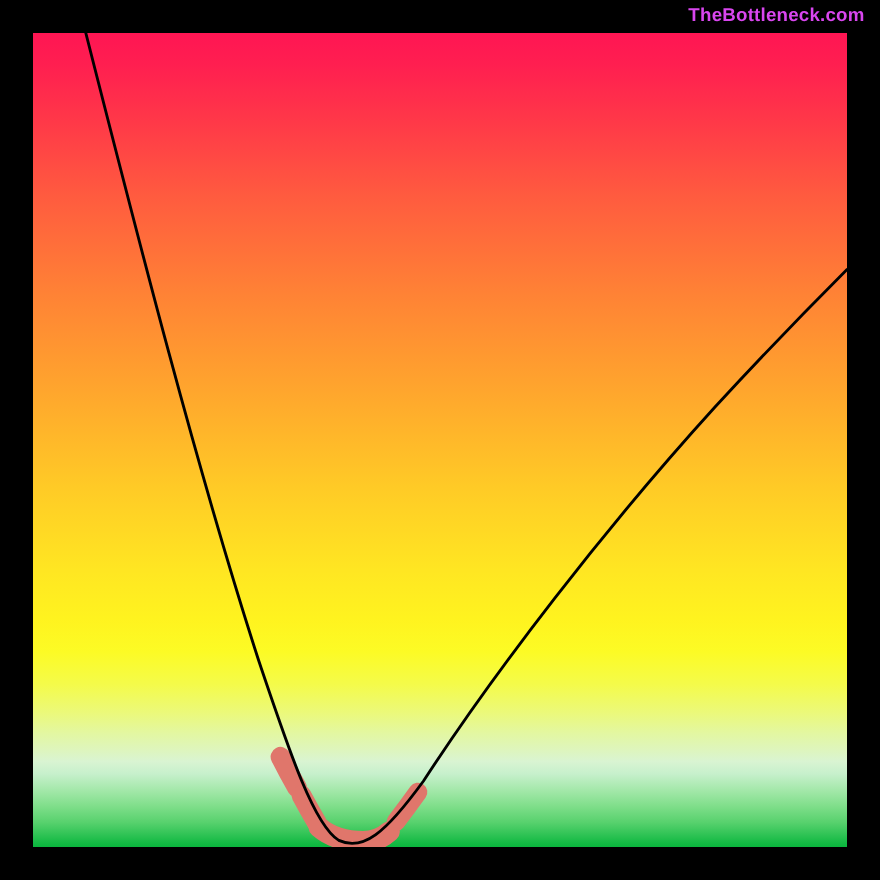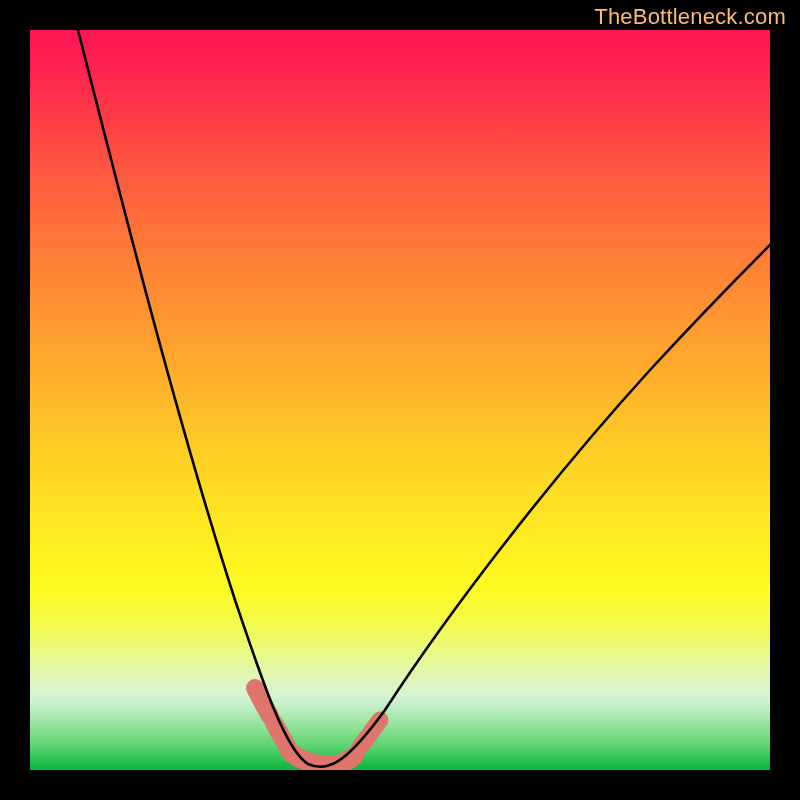--- a/index.html
+++ b/index.html
@@ -56,23 +56,23 @@
     position: absolute;
     top: 0;
     left: 0;
     width: 740px;
     height: 740px;
   }
   .watermark {
     position: absolute;
     top: 4px;
     right: 14px;
-    color: #fdba74;
-    font-size: 22px;
-    font-weight: 400;
+    color: #d946ef;
+    font-size: 17px;
+    font-weight: 700;
     letter-spacing: 0.2px;
   }
 </style>
 </head>
 <body>
 
 <div class="frame">
   <div class="plot">
     <svg class="curve" viewBox="0 0 740 740" preserveAspectRatio="none">
 

